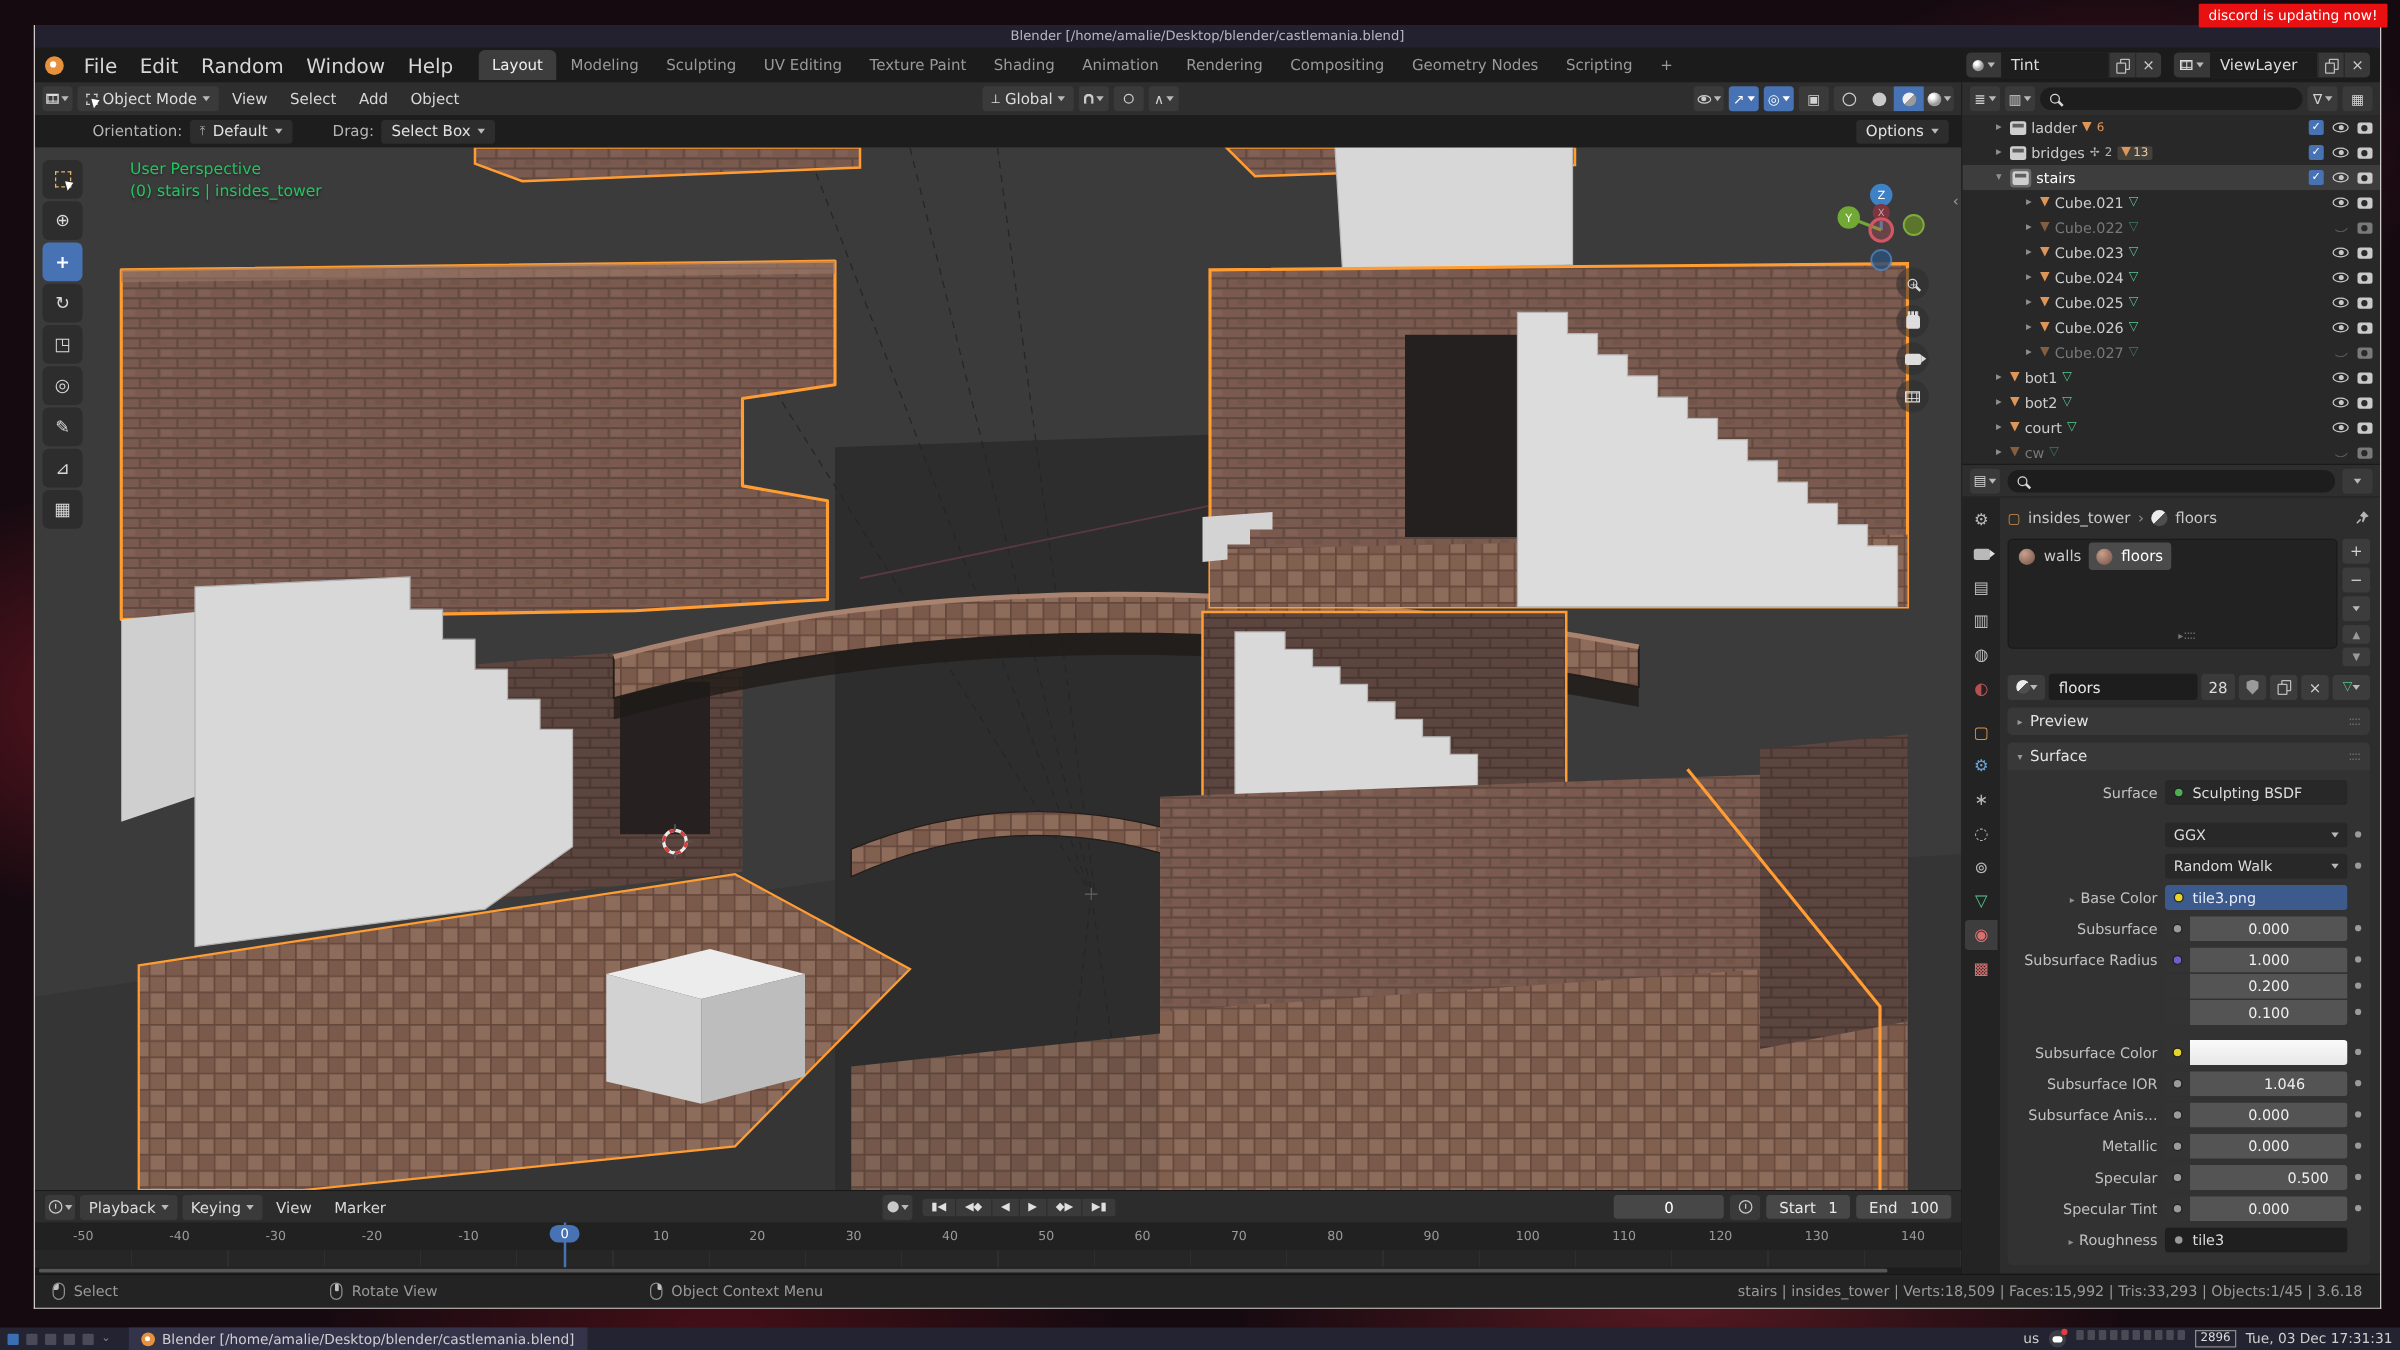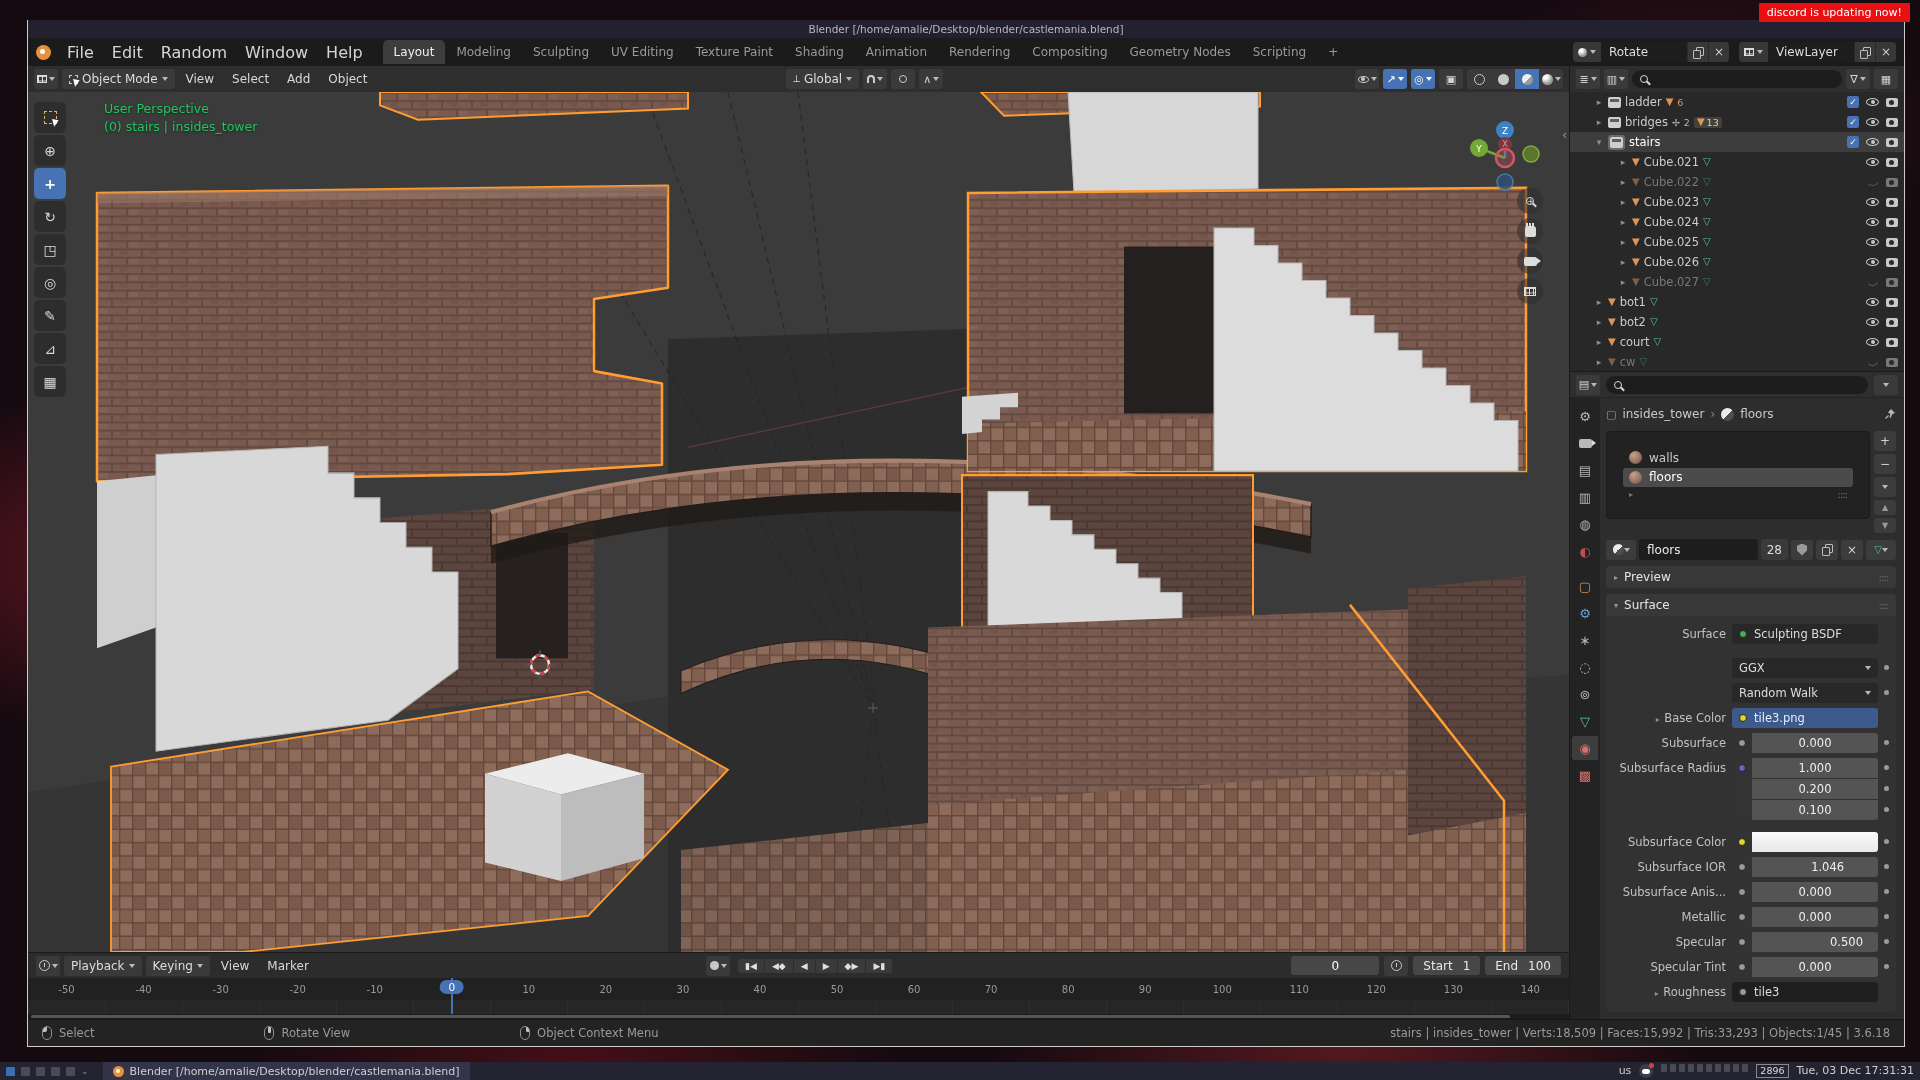--- a/index.html
+++ b/index.html
@@ -108,21 +108,21 @@
   .phead{height:26px;background:#2e2e2e;display:flex;align-items:center;gap:6px;padding:0 6px;flex:0 0 auto;border-bottom:1px solid #242424}
   .pbody{flex:1;display:flex;min-height:0}
   .ptabs{width:30px;background:#232323;display:flex;flex-direction:column;align-items:center;padding-top:6px;gap:3px;flex:0 0 auto}
   .ptab{width:26px;height:24px;display:flex;align-items:center;justify-content:center;border-radius:3px 0 0 3px;color:#b9b9b9;font-size:13px}
   .ptab.active{background:#3d3d3d}
   .pmain{flex:1;padding:5px 8px 0 6px;display:flex;flex-direction:column;gap:6px;min-width:0;overflow:hidden}
   .crumb{display:flex;align-items:center;gap:6px;color:#c9c9c9;height:22px}
   .objic{color:#d19050;font-size:11px}
   .matsphere{width:13px;height:13px;border-radius:50%;background:linear-gradient(135deg,#ececec 50%,#4e4e4e 50%)}
   .slotwrap{display:flex;gap:4px}
-  .slotlist{flex:1;background:#222;border:1px solid #1a1a1a;border-radius:4px;padding:16px;display:flex;flex-direction:column}
+  .slotlist{flex:1;background:#222;border:1px solid #1a1a1a;border-radius:4px;padding:2px;display:flex;}
   .slot{height:22px;display:flex;align-items:center;gap:7px;padding:0 6px;border-radius:3px;color:#c9c9c9}
   .slot.active{background:#4b4b4b;color:#fff}
   .slotball{width:13px;height:13px;border-radius:50%;background:radial-gradient(circle at 35% 30%,#c9a08c,#6f4f44)}
   .slotfoot{margin-top:auto;display:flex;align-items:center;color:#777;padding:2px 6px}
   .grip{color:#6f6f6f;font-size:10px;letter-spacing:-1px;margin-left:auto}
   .slotbtns{display:flex;flex-direction:column;gap:3px}
   .sqbtn{width:22px;height:20px;background:#3c3c3c;border-radius:3px;display:flex;align-items:center;justify-content:center;color:#d2d2d2;font-size:12px}
   .sqbtn.small{height:15px;font-size:8px;color:#9a9a9a}
   .dbrow{display:flex;align-items:center;gap:3px}
   .dbfield{flex:1;height:21px;background:#1d1d1d;border-radius:3px;display:flex;align-items:center;padding:0 8px;color:#e8e8e8}
@@ -228,21 +228,21 @@
       <span class="tab">Geometry Nodes</span>
       <span class="tab">Scripting</span>
       <span class="tab">+</span>
     </div>
     <div class="hspacer"></div>
     <div class="idselector">
       <span class="icobtn">
           <span class="sph rend" style="width:9px;height:9px"></span>
           <span class="chev"></span>
         </span>
-      <span class="idname">Rotate</span>
+      <span class="idname">Tint</span>
       <span class="sbtn">
           <span class="icopy"></span>
         </span>
       <span class="sbtn">×</span>
     </div>
     <div class="idselector">
       <span class="icobtn">
           <span class="vgrid" style="width:10px;height:8px"></span>
           <span class="chev"></span>
         </span>
@@ -304,20 +304,37 @@
           <span class="ibtn on">
               <span class="sph mat"></span>
             </span>
           <span class="ibtn">
               <span class="sph rend"></span>
               <span class="chev"></span>
             </span>
         </div>
       </div>
 
+      <div class="tset">
+        <span class="tlabel">Orientation:</span>
+        <span class="tdrop">
+            <span style="color:#aaa;font-size:10px">⤒</span>
+            <span>Default</span>
+            <span class="chev"></span>
+          </span>
+        <span class="tlabel" style="margin-left:26px">Drag:</span>
+        <span class="tdrop">
+            <span>Select Box</span>
+            <span class="chev"></span>
+          </span>
+        <span class="tdrop options">
+            <span>Options</span>
+            <span class="chev"></span>
+          </span>
+      </div>
 
       <div class="vp">
         <svg class="scene" viewBox="0 0 1541 835" preserveAspectRatio="none">
           <defs>
             <pattern id="brk" width="30" height="16" patternUnits="userSpaceOnUse">
               <rect width="30" height="16" fill="#7a5a4e"></rect>
               <rect x="11" y="2" width="9" height="5" fill="#86655a" opacity=".55"></rect>
               <rect x="2" y="10" width="8" height="4" fill="#6e5045" opacity=".6"></rect>
               <path d="M0 .8h30M0 8.8h30" stroke="#5e4840" stroke-width="1.6"></path>
               <path d="M9 0v8M24 8v8" stroke="#5e4840" stroke-width="1.6"></path>

